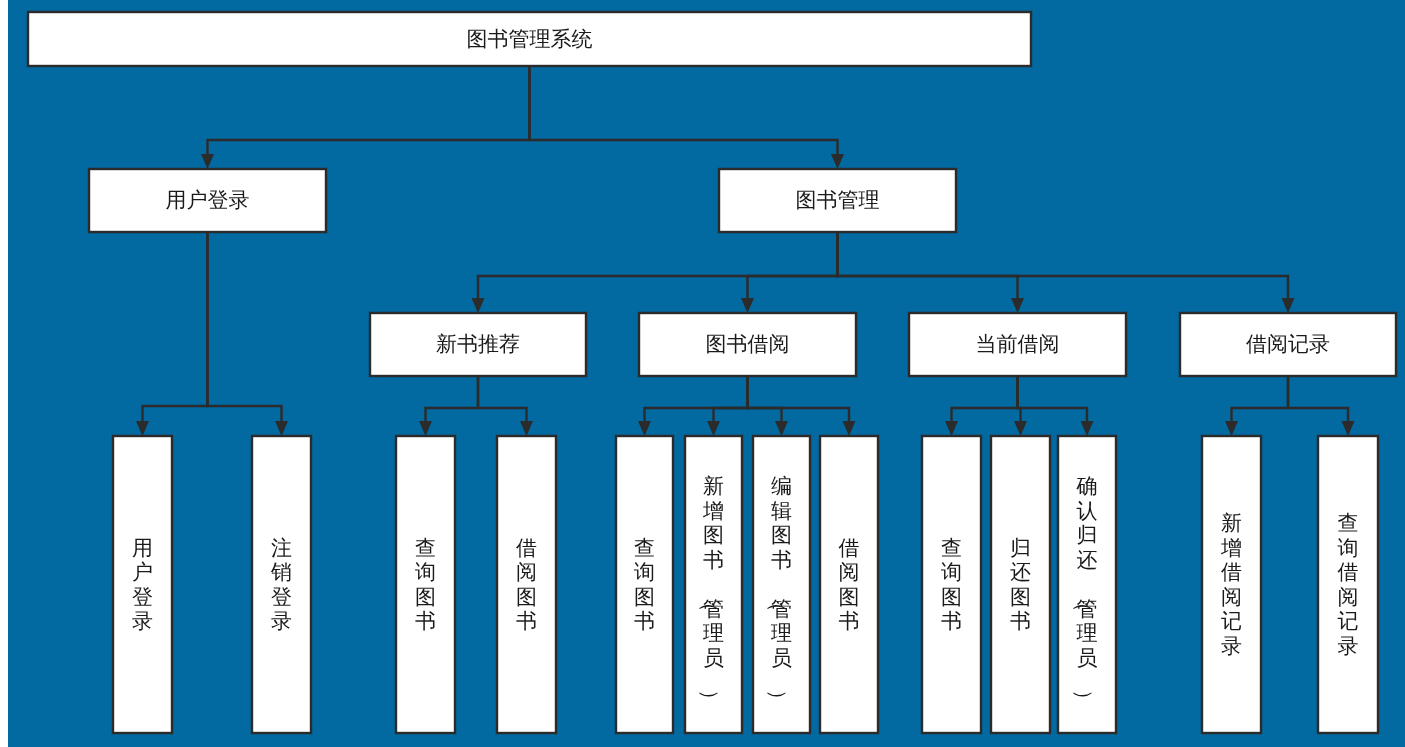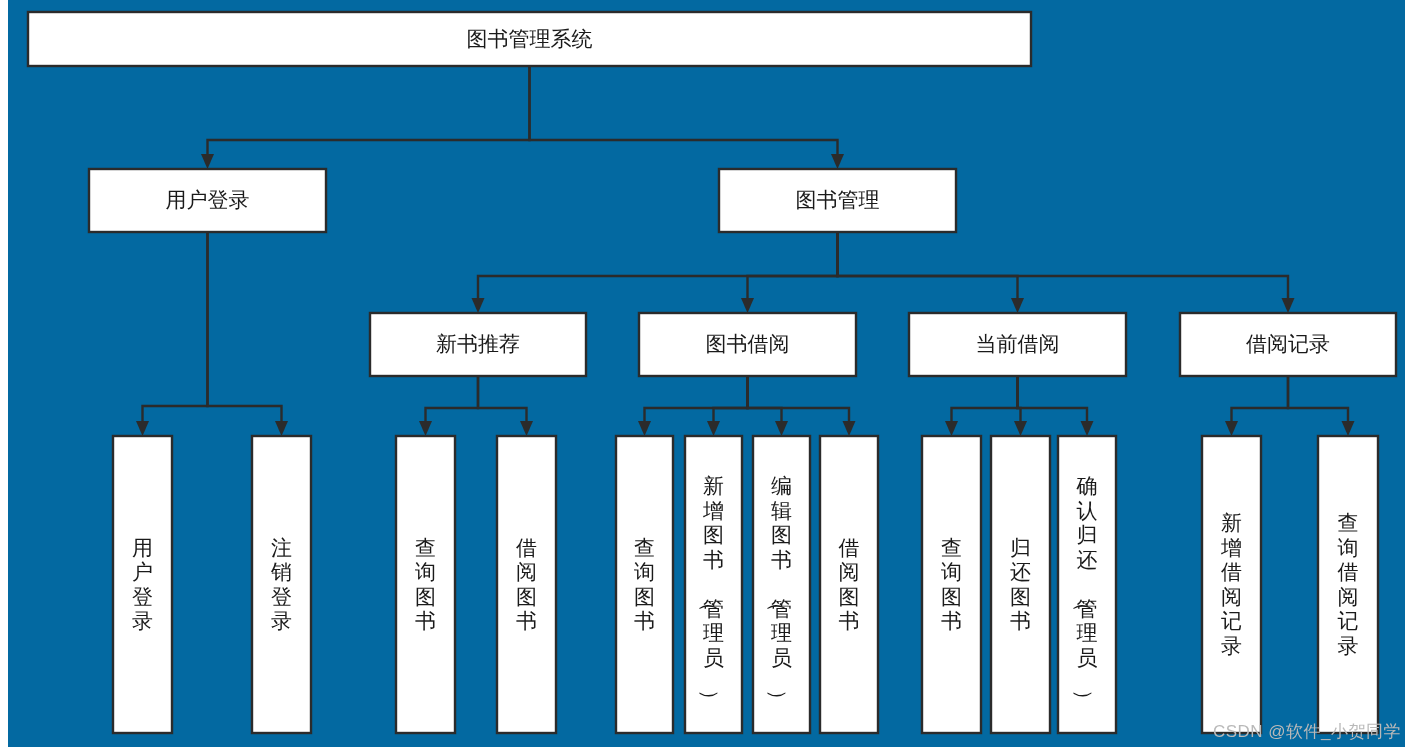--- a/index.html
+++ b/index.html
@@ -189,14 +189,13 @@
         <g>
           <rect x="1194" y="436" width="59" height="297" class="node-rect"></rect>
           <text x="1223.5" y="530.11" class="node-label-v"><tspan x="1223.5" dy="0">新</tspan><tspan x="1223.5" dy="24.5">增</tspan><tspan x="1223.5" dy="24.5">借</tspan><tspan x="1223.5" dy="24.5">阅</tspan><tspan x="1223.5" dy="24.5">记</tspan><tspan x="1223.5" dy="24.5">录</tspan></text>
         </g>
         <g>
           <rect x="1310" y="436" width="60" height="297" class="node-rect"></rect>
           <text x="1340" y="530.11" class="node-label-v"><tspan x="1340" dy="0">查</tspan><tspan x="1340" dy="24.5">询</tspan><tspan x="1340" dy="24.5">借</tspan><tspan x="1340" dy="24.5">阅</tspan><tspan x="1340" dy="24.5">记</tspan><tspan x="1340" dy="24.5">录</tspan></text>
         </g>
       </g>
   </svg>
-  <div class="watermark">CSDN @软件_小贺同学</div>
 </div>
 
 </body></html>

